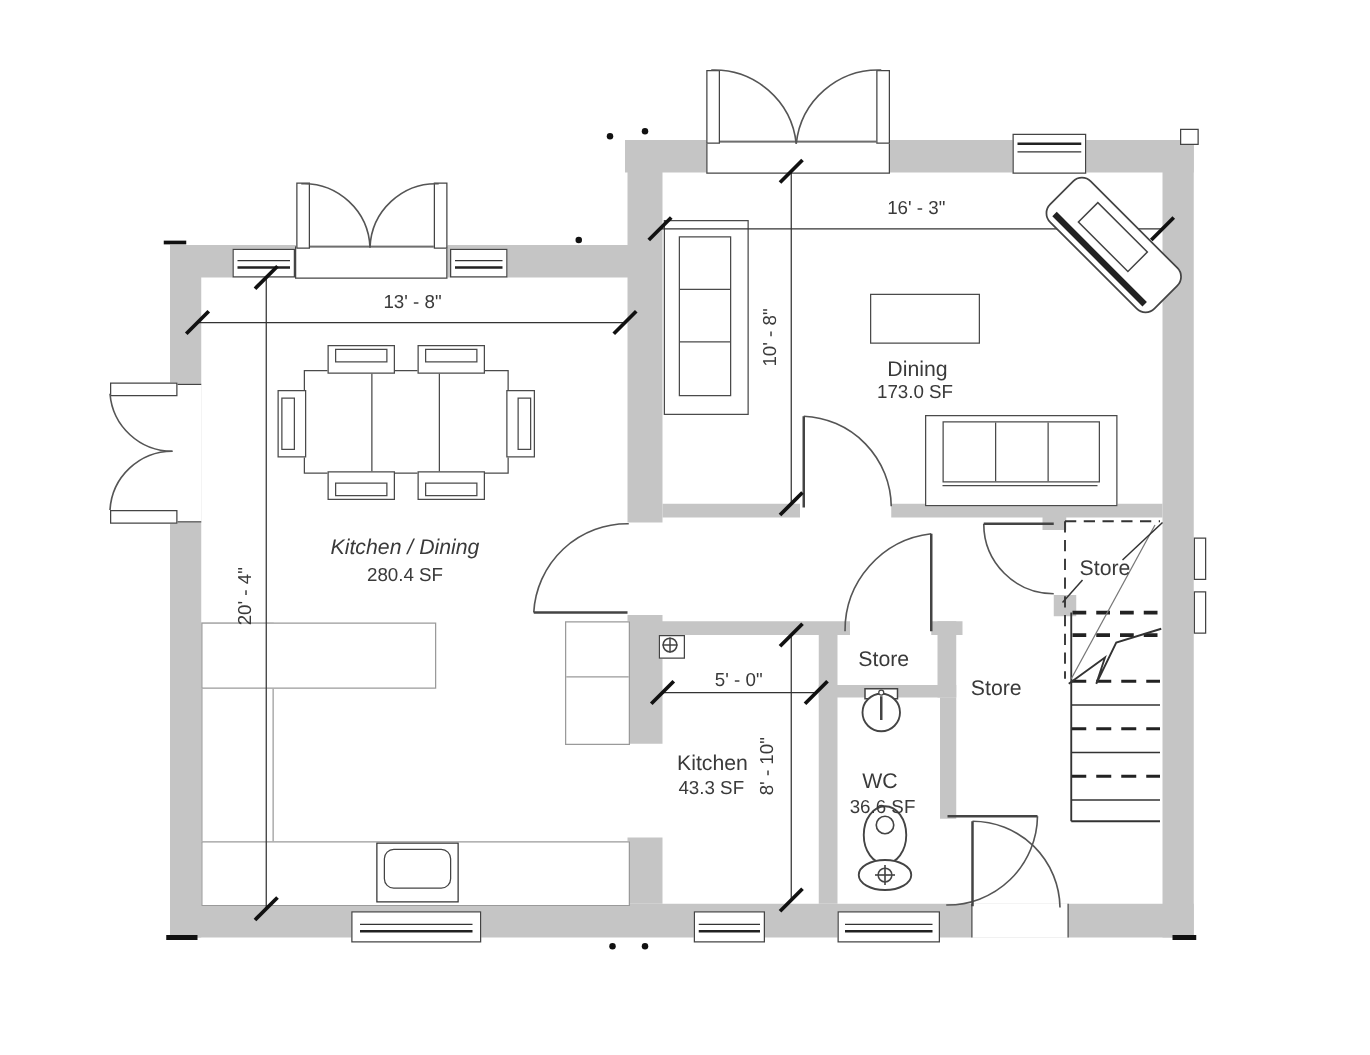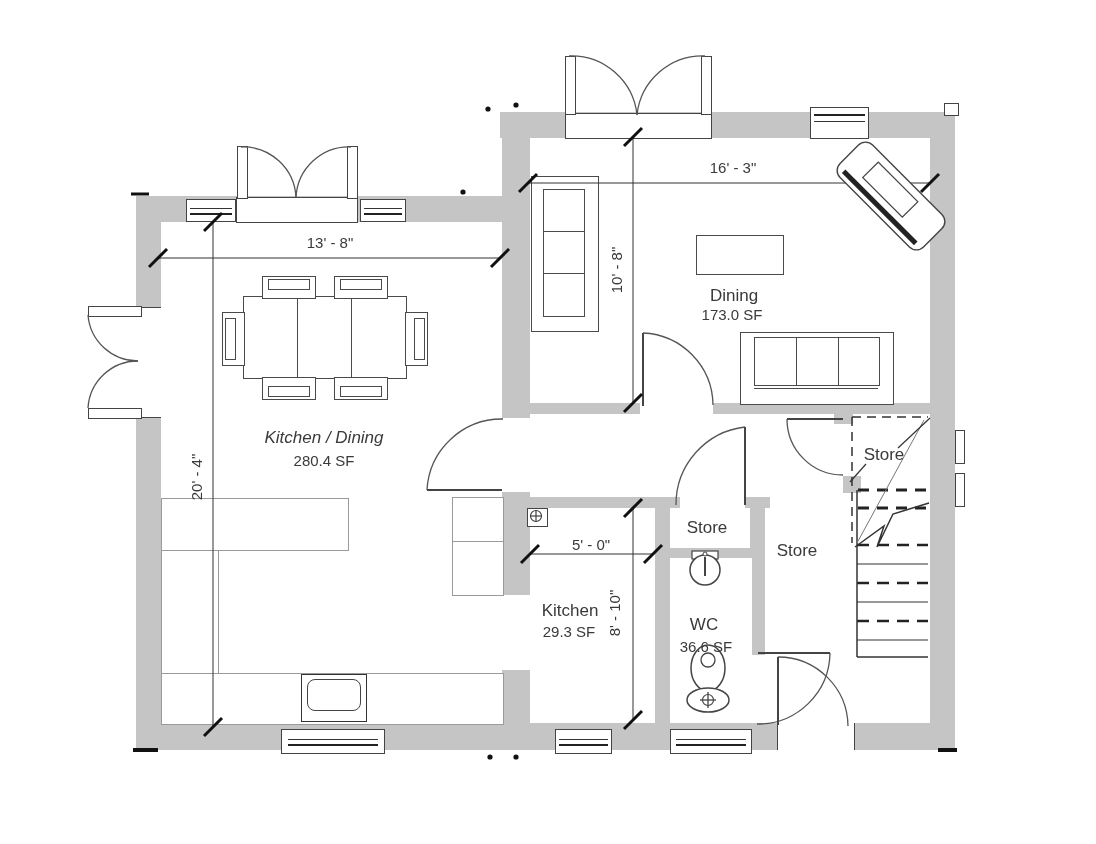--- a/index.html
+++ b/index.html
@@ -246,21 +246,21 @@
       <line x1="530" y1="516" x2="542" y2="516" stroke-width="1.2"></line>
       <line x1="536" y1="510" x2="536" y2="522" stroke-width="1.2"></line>
     </g>
   </svg>
 
   <div class="lbl" style="left:324px;top:438px;font-style:italic;">Kitchen / Dining</div>
   <div class="area" style="left:324px;top:460px;text-align:center;">280.4 SF</div>
   <div class="lbl" style="left:734px;top:296px;">Dining</div>
   <div class="area" style="left:732px;top:314px;">173.0 SF</div>
   <div class="lbl" style="left:570px;top:611px;">Kitchen</div>
-  <div class="area" style="left:569px;top:631px;">29.3 SF</div>
+  <div class="area" style="left:569px;top:631px;">43.3 SF</div>
   <div class="lbl" style="left:704px;top:625px;">WC</div>
   <div class="area" style="left:706px;top:646px;">36.6 SF</div>
   <div class="lbl" style="left:707px;top:528px;">Store</div>
   <div class="lbl" style="left:884px;top:455px;">Store</div>
   <div class="lbl" style="left:797px;top:551px;">Store</div>
 
   <div class="dim" style="left:330px;top:242px;">13' - 8"</div>
   <div class="dimv" style="left:196px;top:477px;">20' - 4"</div>
   <div class="dim" style="left:733px;top:167px;">16' - 3"</div>
   <div class="dimv" style="left:616px;top:270px;">10' - 8"</div>

